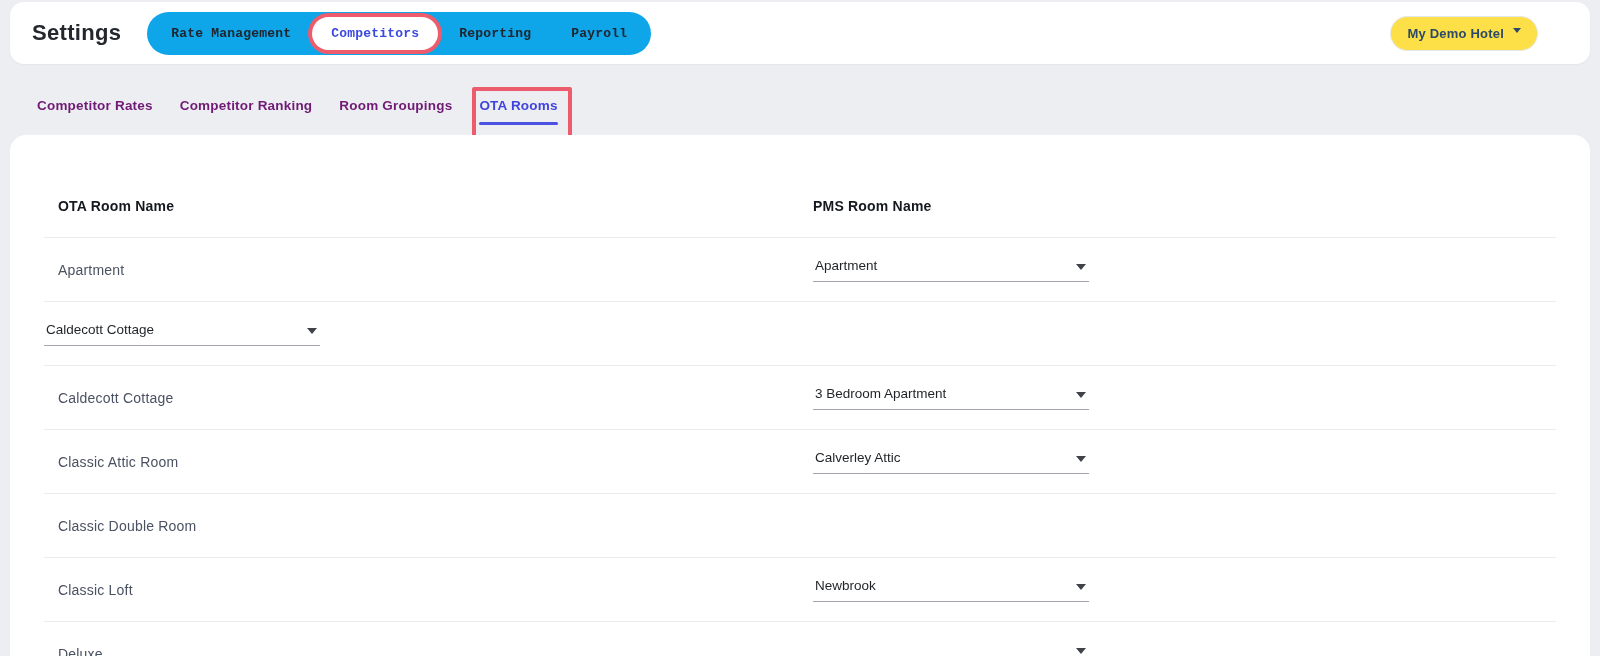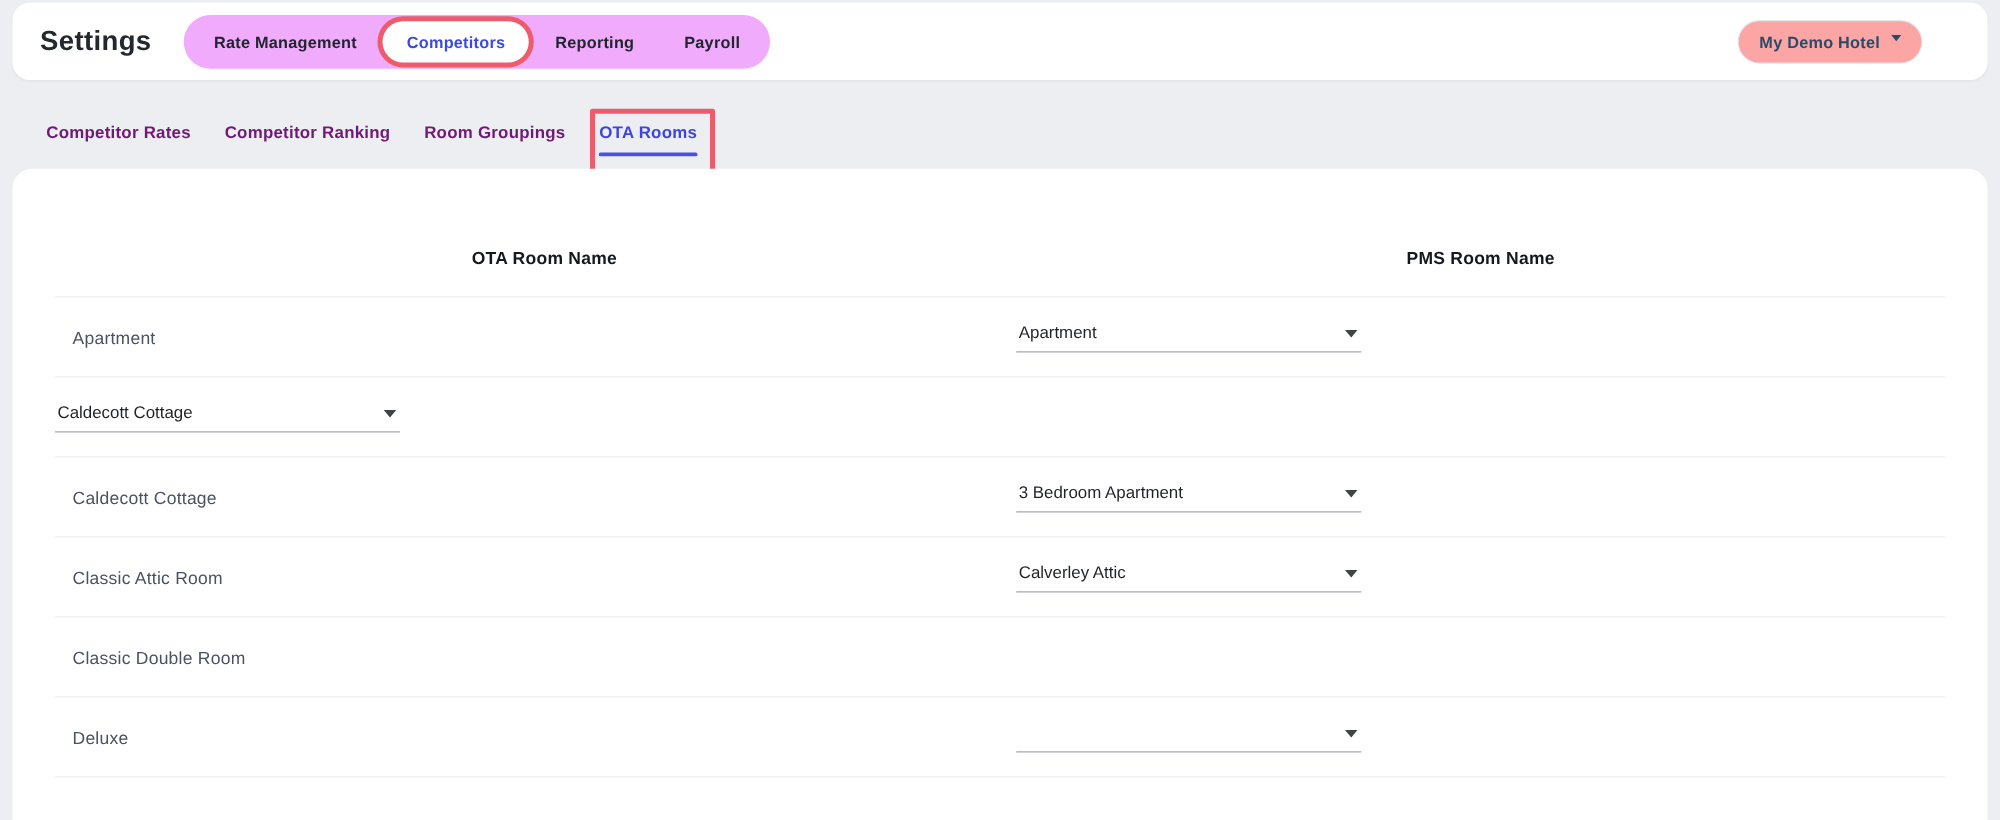--- a/index.html
+++ b/index.html
@@ -15,33 +15,33 @@
   
   .topbar {
     position:absolute; left:10px; right:10px; top:2px; height:62px;
     background:#ffffff; border-radius:14px;
     display:flex; align-items:center;
     padding:0 22px;
     box-shadow:0 1px 2px rgba(30,40,60,.04);
   }
   .page-title { font-size:22px; font-weight:700; letter-spacing:.3px; color:#23282f; }
   .navpill {
-    margin-left:26px; background:#f0abfc; border-radius:22px;
-    padding:5px; display:flex; align-items:center; gap:2px;
+    margin-left:26px; background:#0ea5e9; border-radius:22px;
+    padding:5px; display:flex; align-items:center; gap:2px;font-family:Liberation Mono, monospace;
   }
   .navtab {
     font-size:13px; font-weight:700; color:#20252e;
     padding:9px 19px; border-radius:17px; cursor:pointer;
     letter-spacing:.2px; white-space:nowrap; position:relative;
   }
   .navtab.active { background:#ffffff; color:#3b49e0; }
   .navtab.ann-ring { box-shadow:0 0 0 4px var(--ann-red); }
   .hotel-btn {
     margin-left:auto; margin-right:30px;
-    background:#fca5a5; border:1px solid #e3e6ea; border-radius:18px;
+    background:#fde047; border:1px solid #e3e6ea; border-radius:18px;
     padding:9px 16px; display:flex; align-items:flex-start; gap:9px;
     font-size:13px; font-weight:700; color:#2b4a68; cursor:pointer;
     letter-spacing:.2px;
   }
   .caret-down {
     width:0; height:0;
     border-left:4px solid transparent; border-right:4px solid transparent;
     border-top:5px solid #2b4a68; margin-top:2px;
   }
 
@@ -74,21 +74,20 @@
 
   
   .card {
     position:absolute; left:10px; right:10px; top:135px; height:545px;
     background:#ffffff; border-radius:16px 16px 0 0;
     padding:0 34px;
   }
   .thead {
     display:flex; height:103px; align-items:flex-end; padding-bottom:23px;
     border-bottom:1px solid #e9ebed;
-    text-align:center;
   }
   .col-ota { width:769px; padding-left:14px; }
   .col-pms { flex:1; }
   .th { font-size:14px; font-weight:700; color:#15191f; letter-spacing:.2px; }
 
   .trow {
     display:flex; height:64px; align-items:center;
     border-bottom:1px solid #e9ebed;
   }
   .ota-name {
@@ -201,20 +200,29 @@
             <span class="pms-value">Calverley Attic</span>
             <span class="select-caret"></span>
           </div>
         </div>
       </div>
 
       <div class="trow">
         <div class="col-ota ota-name">Classic Double Room</div>
       </div>
 
+      <div class="trow">
+        <div class="col-ota ota-name">Classic Loft</div>
+        <div class="col-pms">
+          <div class="pms-select">
+            <span class="pms-value">Newbrook</span>
+            <span class="select-caret"></span>
+          </div>
+        </div>
+      </div>
 
       <div class="trow">
         <div class="col-ota ota-name">Deluxe</div>
         <div class="col-pms">
           <div class="pms-select">
             <span class="pms-value"></span>
             <span class="select-caret"></span>
           </div>
         </div>
       </div>

